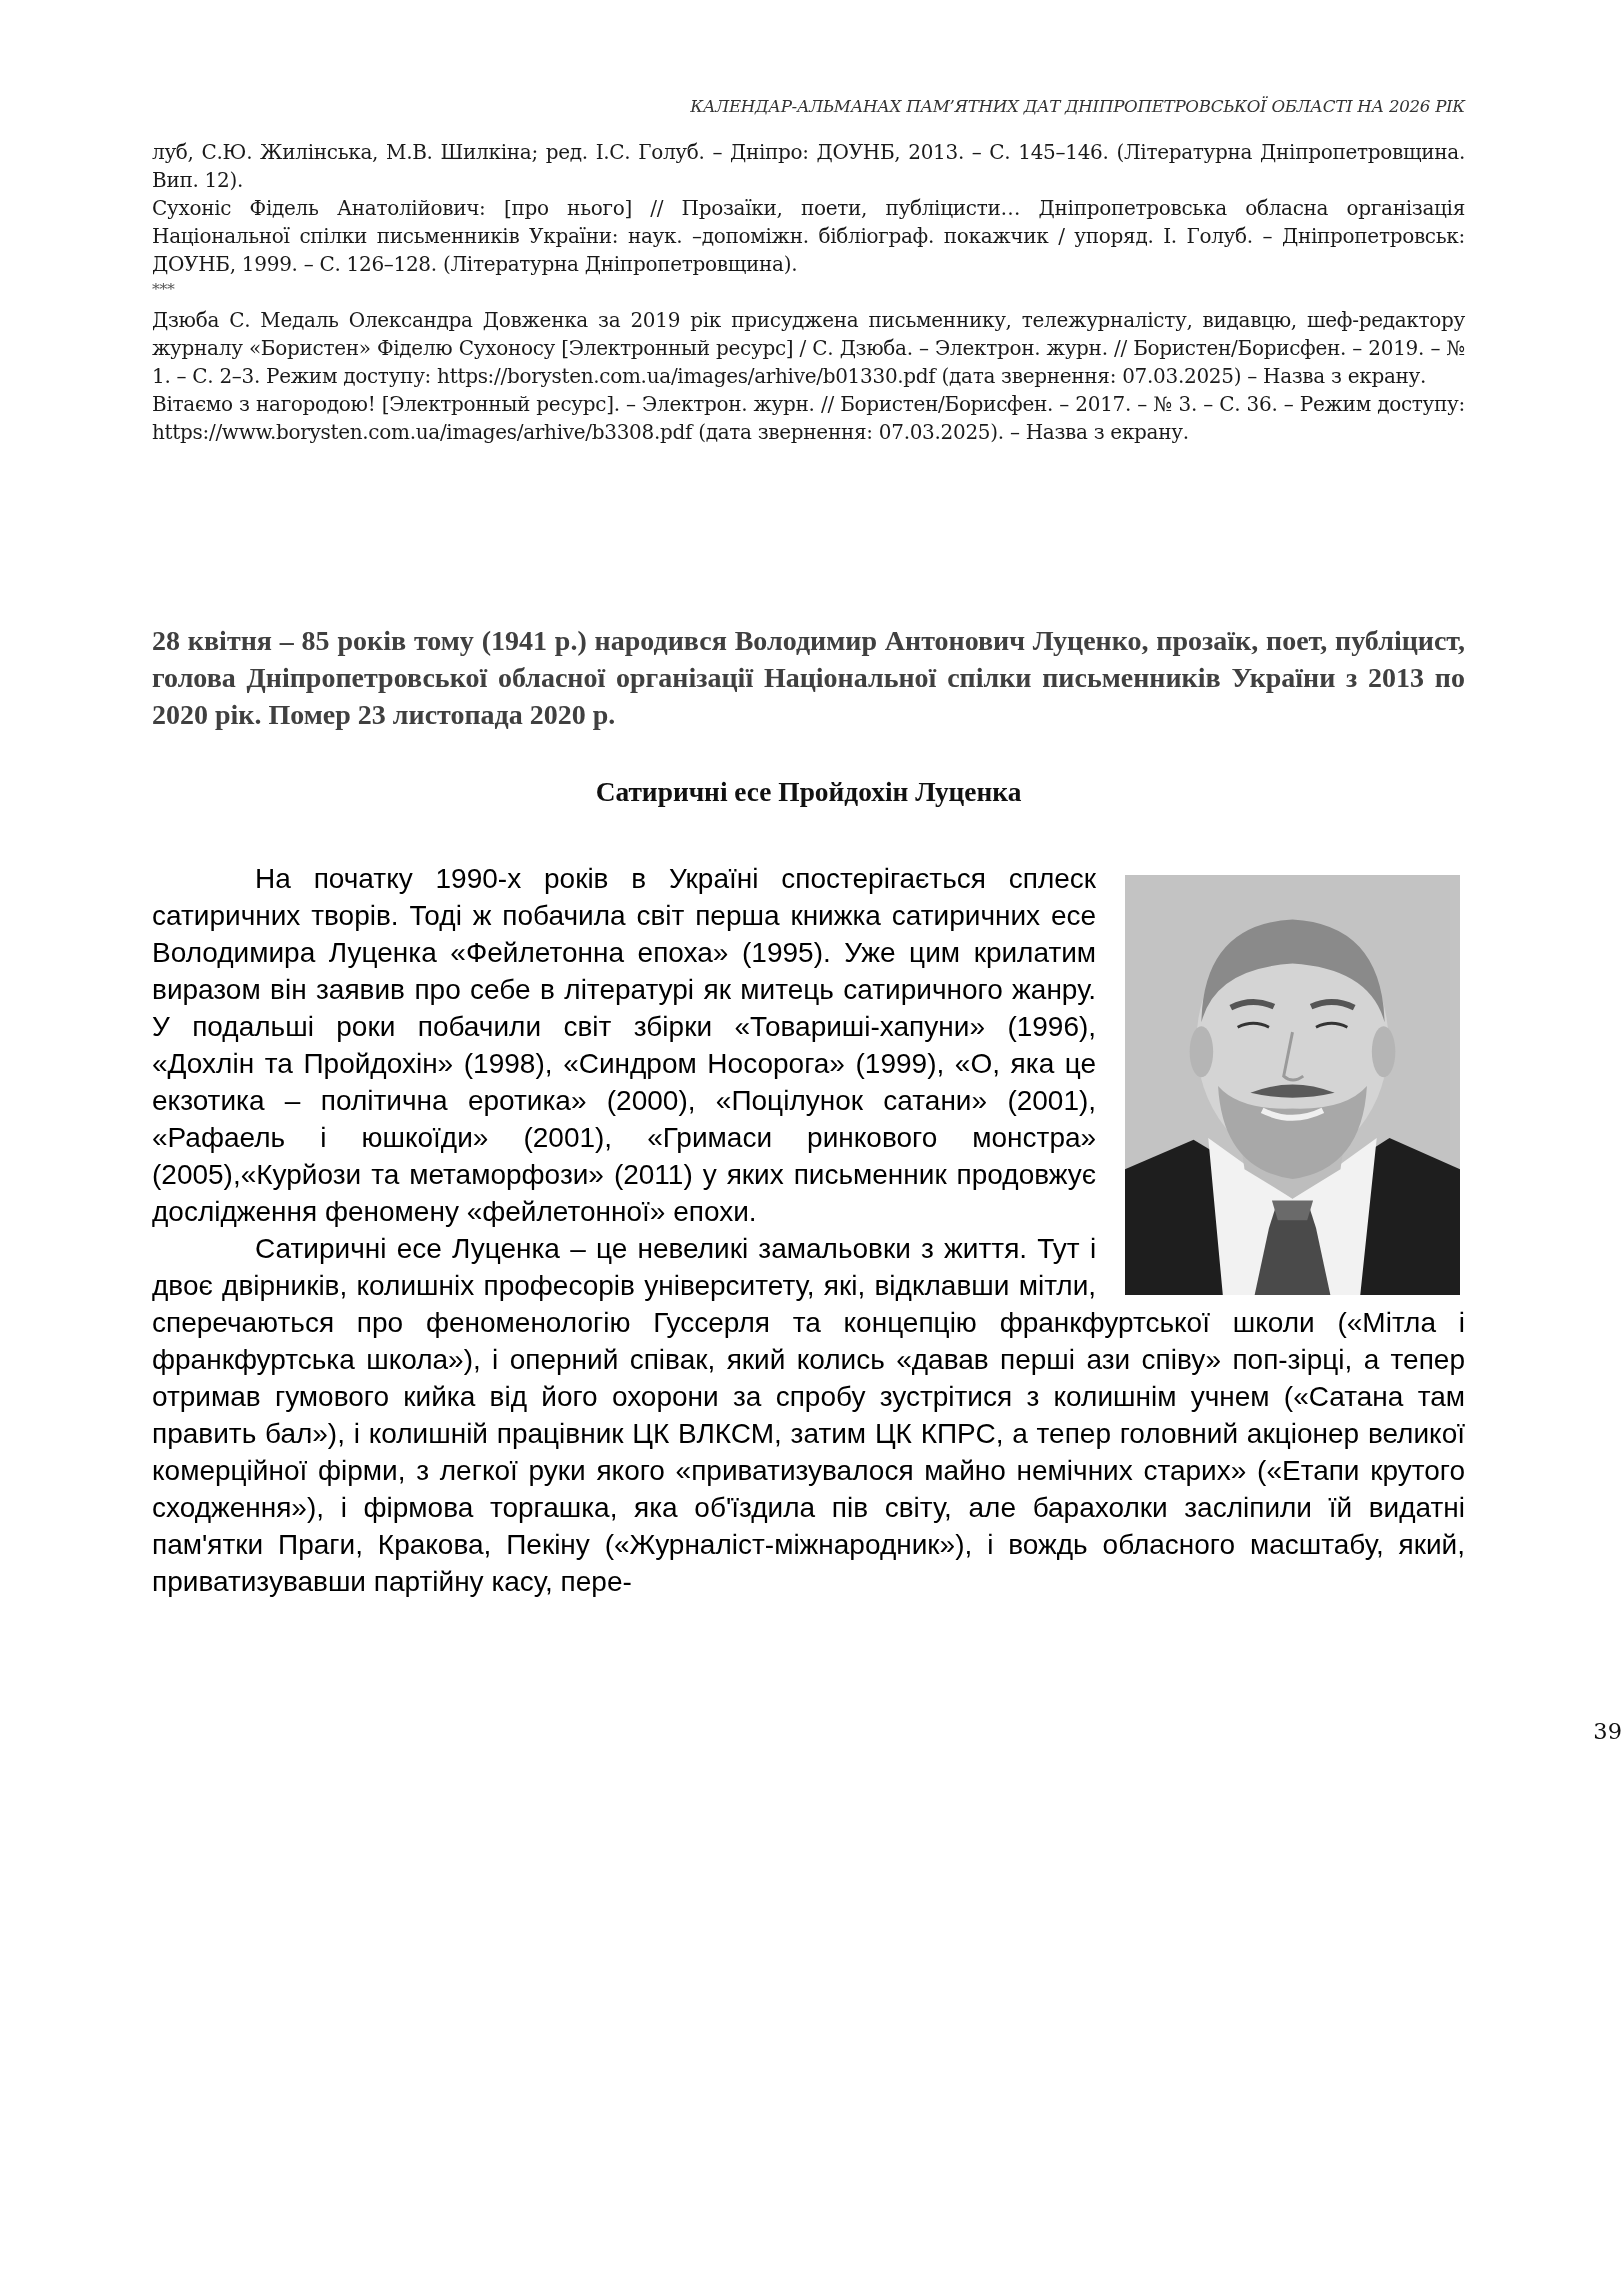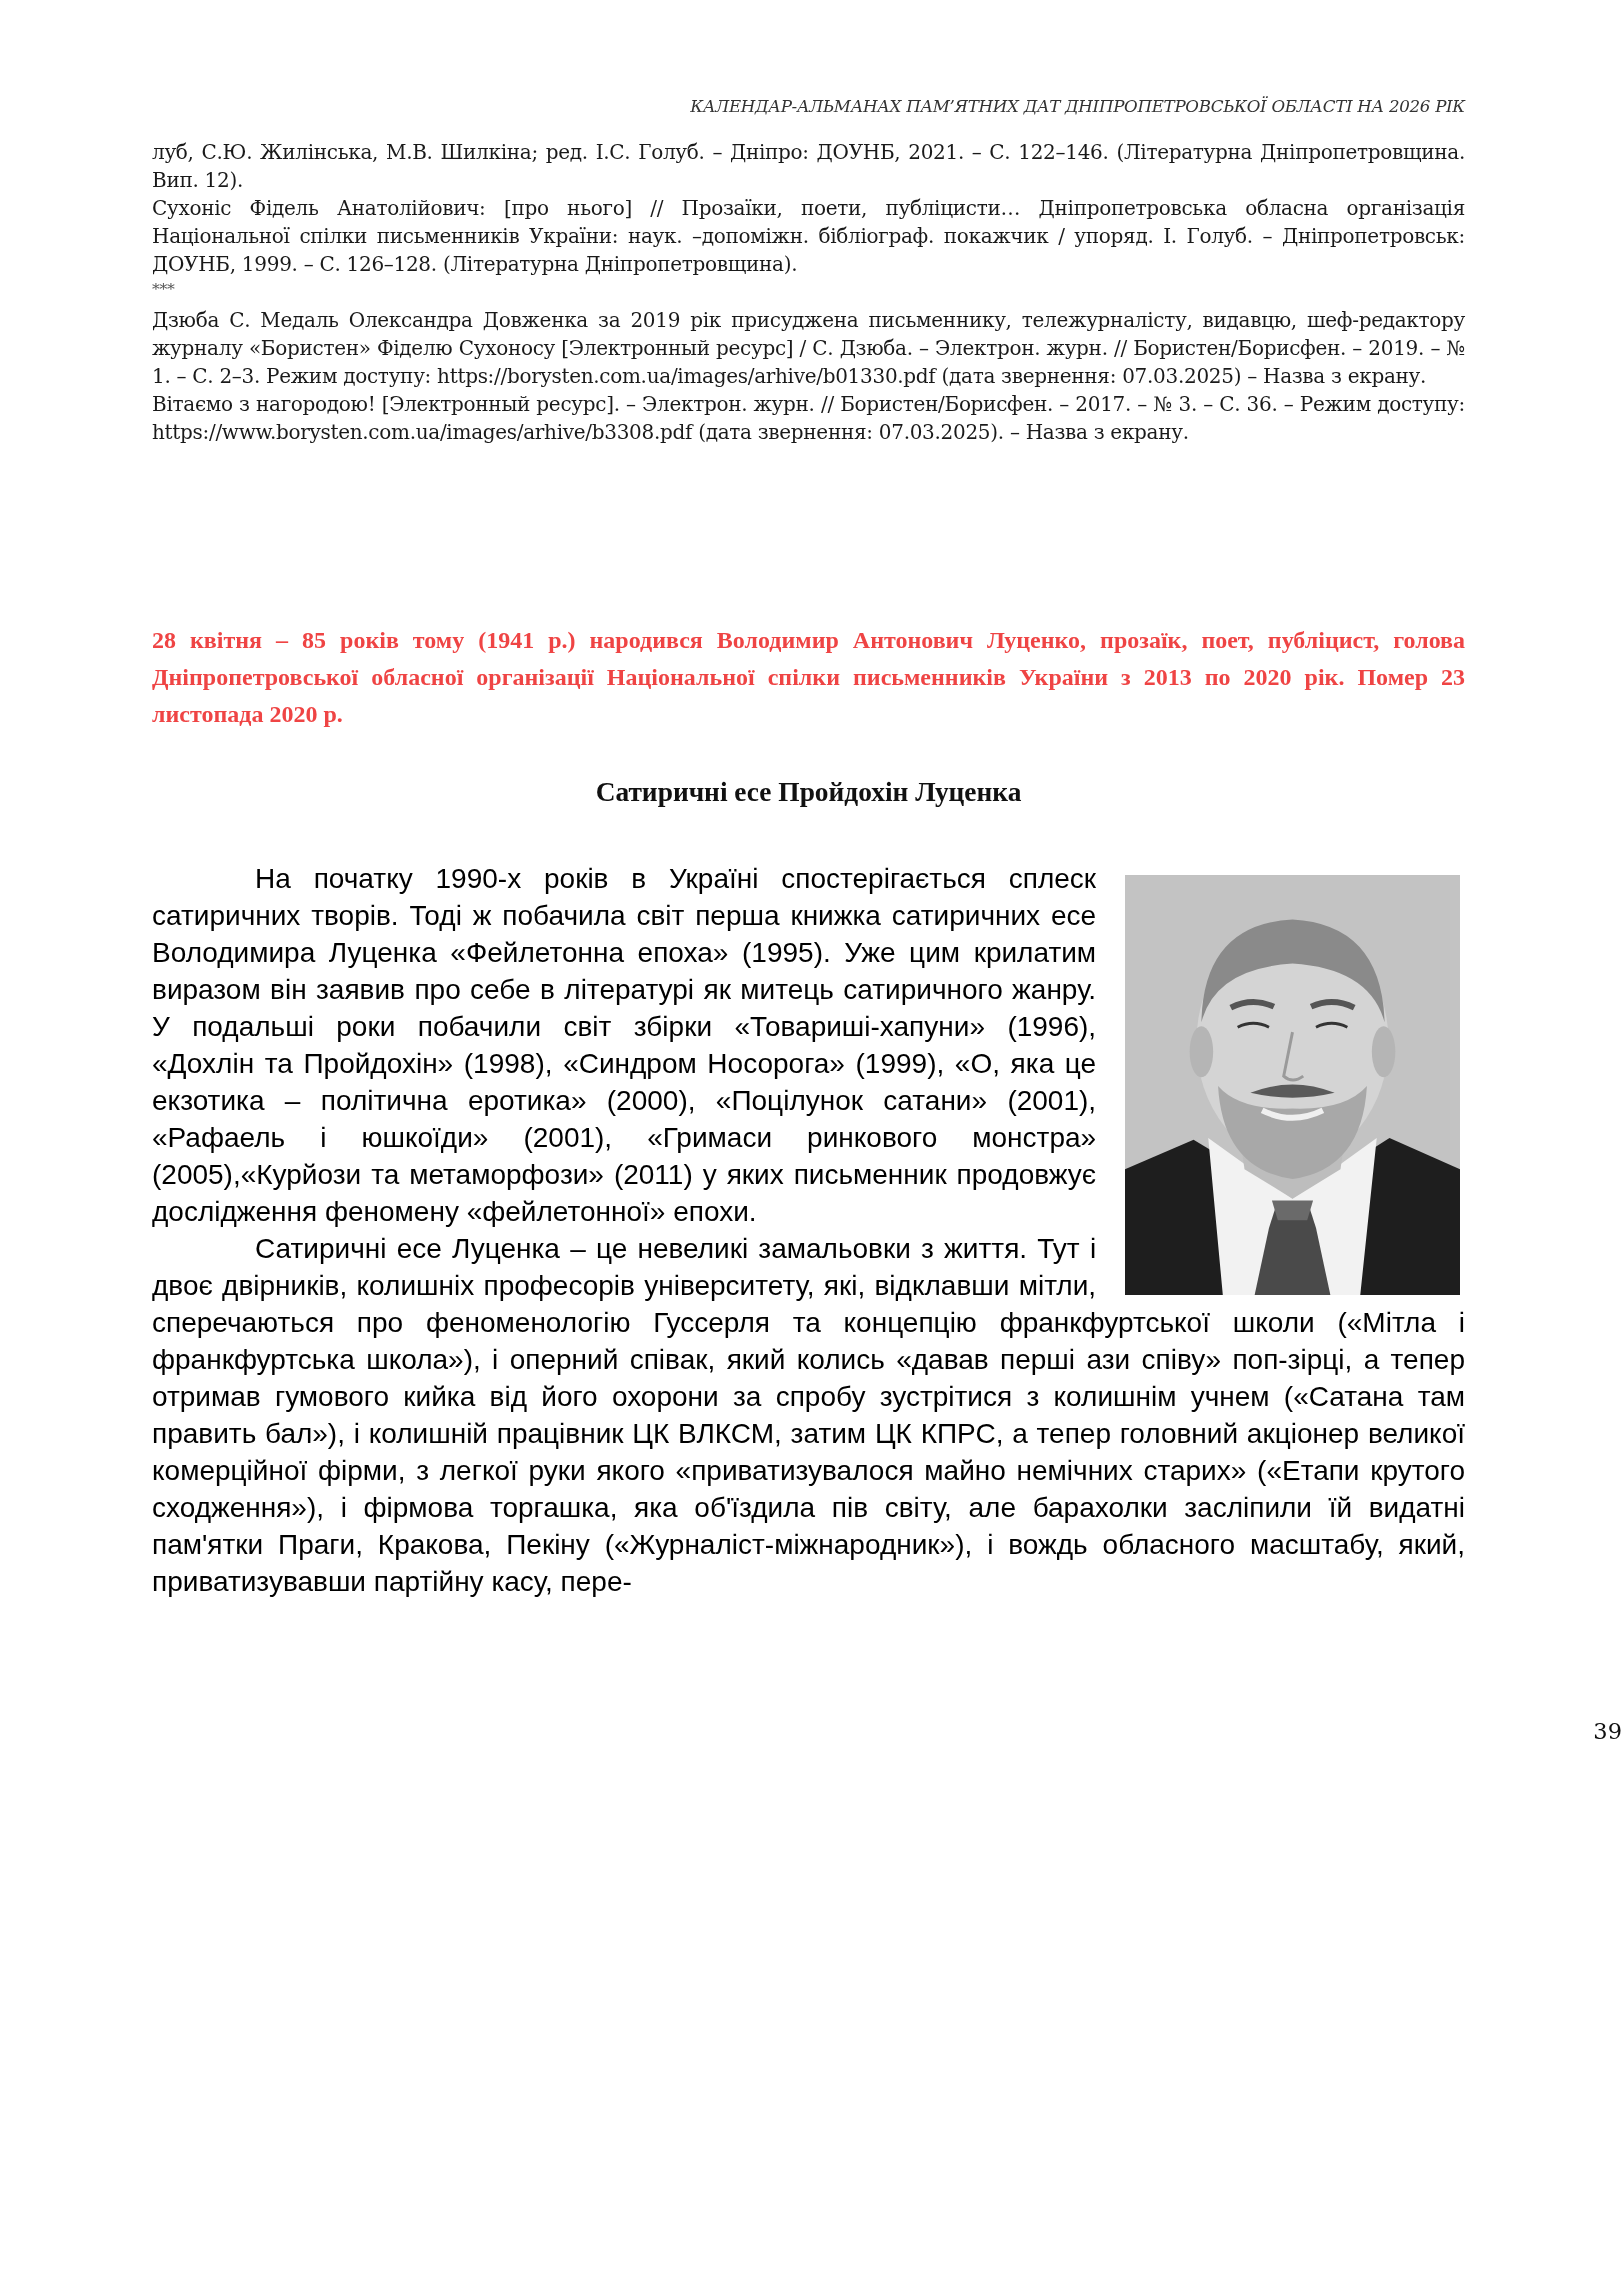--- a/index.html
+++ b/index.html
@@ -15,22 +15,22 @@
   .biblio {
     position: absolute; left: 152px; top: 138px; width: 1313px;
     font-family: "DejaVu Serif", serif; font-size: 20px; line-height: 28px;
     text-align: justify; letter-spacing: -0.3px; color: #1a1a1a;
   }
   .biblio p { margin: 0; }
   .biblio .sep { margin: 0 0 6.9px 0; font-size: 15.7px; line-height: 21.6px; color: #555; }
 
   .announce {
     position: absolute; left: 152px; top: 622px; width: 1313px;
-    font-family: "Liberation Serif", serif; font-weight: bold; font-size: 24px;
-    line-height: 37px; text-align: justify; color: #ef4444;
+    font-family: "Liberation Serif", serif; font-weight: bold; font-size: 28px;
+    line-height: 37px; text-align: justify; color: #404040;
   }
 
   .subtitle {
     position: absolute; left: 152px; top: 775px; width: 1313px;
     text-align: center; font-family: "Liberation Serif", serif; font-weight: bold;
     font-size: 27.4px; line-height: 35px; color: #111;
   }
 
   .essay {
     position: absolute; left: 152px; top: 860px; width: 1313px;
@@ -51,21 +51,21 @@
   }
 </style>
 </head>
 <body>
 
 <div class="page">
 
   <div class="running-header">КАЛЕНДАР-АЛЬМАНАХ ПАМ’ЯТНИХ ДАТ ДНІПРОПЕТРОВСЬКОЇ ОБЛАСТІ НА 2026 РІК</div>
 
   <div class="biblio">
-    <p>луб, С.Ю. Жилінська, М.В. Шилкіна; ред. І.С. Голуб. – Дніпро: ДОУНБ, 2021. – С. 122–146. (Літературна Дніпропетровщина. Вип. 12).</p>
+    <p>луб, С.Ю. Жилінська, М.В. Шилкіна; ред. І.С. Голуб. – Дніпро: ДОУНБ, 2013. – С. 145–146. (Літературна Дніпропетровщина. Вип. 12).</p>
     <p>Сухоніс Фідель Анатолійович: [про нього] // Прозаїки, поети, публіцисти… Дніпропетровська обласна організація Національної спілки письменників України: наук. –допоміжн. бібліограф. покажчик / упоряд. І. Голуб. – Дніпропетровськ: ДОУНБ, 1999. – С. 126–128. (Літературна Дніпропетровщина).</p>
     <p class="sep">***</p>
     <p>Дзюба С. Медаль Олександра Довженка за 2019 рік присуджена письменнику, тележурналісту, видавцю, шеф-редактору журналу «Бористен» Фіделю Сухоносу [Электронный ресурс] / С. Дзюба. – Электрон. журн. // Бористен/Борисфен. – 2019. – № 1. – С. 2–3. Режим доступу: https://borysten.com.ua/images/arhive/b01330.pdf (дата звернення: 07.03.2025) – Назва з екрану.</p>
     <p>Вітаємо з нагородою! [Электронный ресурс]. – Электрон. журн. // Бористен/Борисфен. – 2017. – № 3. – С. 36. – Режим доступу: https://www.borysten.com.ua/images/arhive/b3308.pdf (дата звернення: 07.03.2025). – Назва з екрану.</p>
   </div>
 
   <div class="announce">28 квітня – 85 років тому (1941 р.) народився Володимир Антонович Луценко, прозаїк, поет, публіцист, голова Дніпропетровської обласної організації Національної спілки письменників України з 2013 по 2020 рік. Помер 23 листопада 2020 р.</div>
 
   <div class="subtitle">Сатиричні есе Пройдохін Луценка</div>
 

